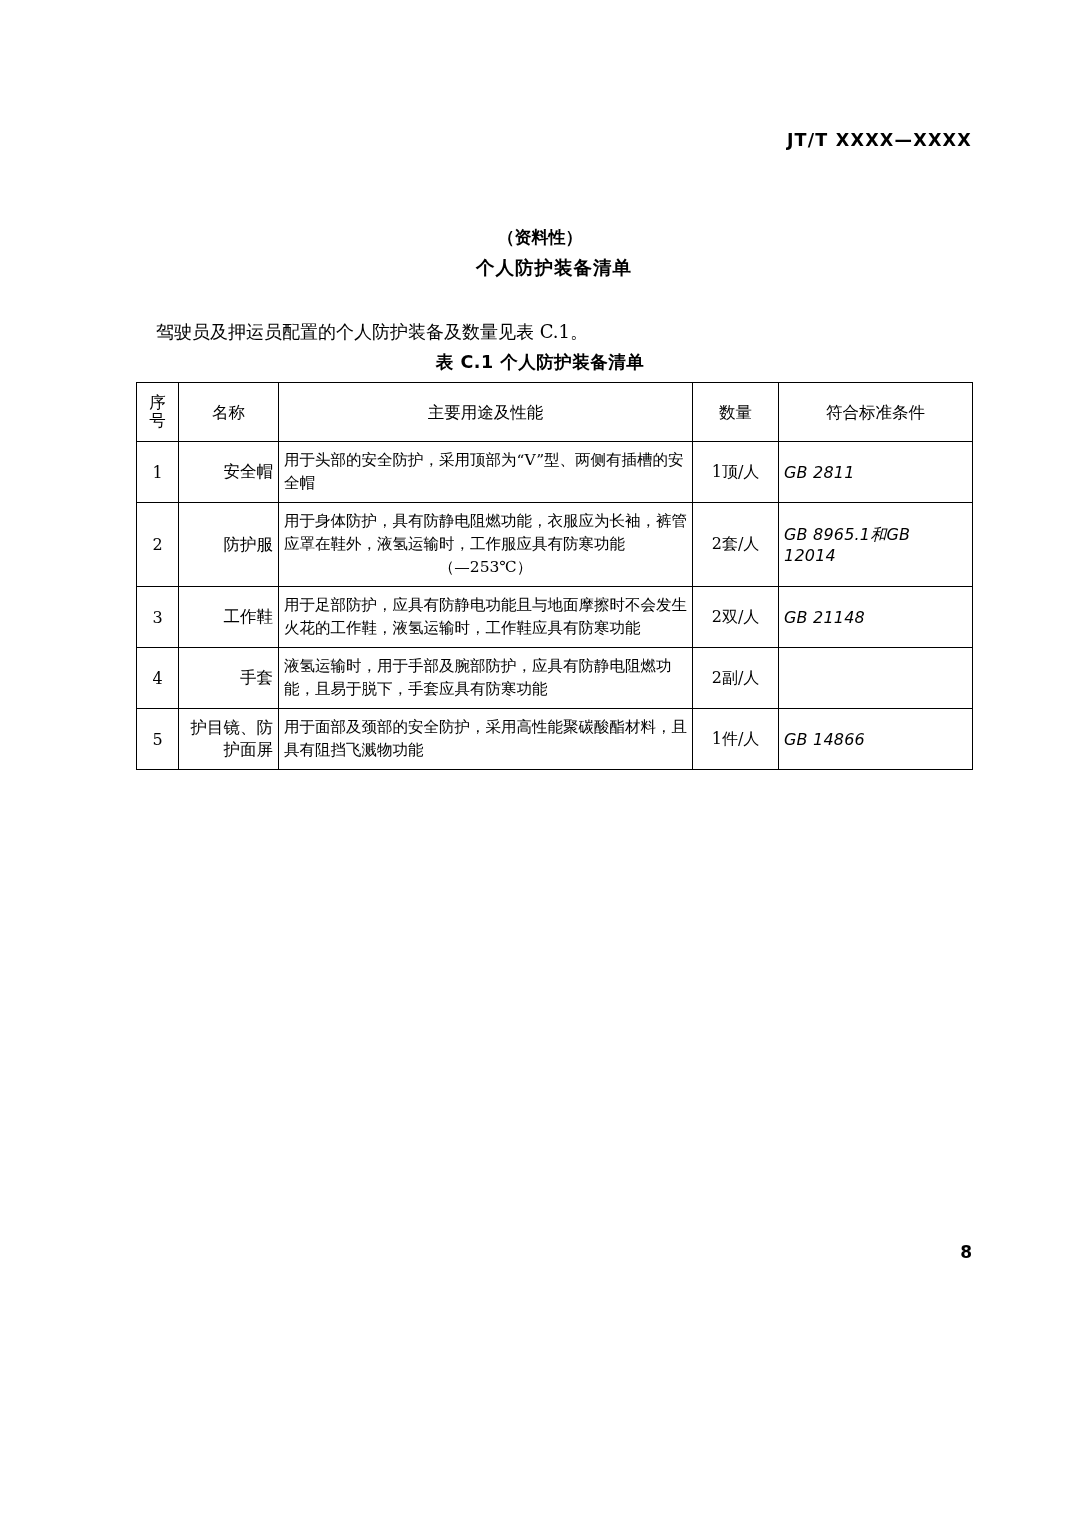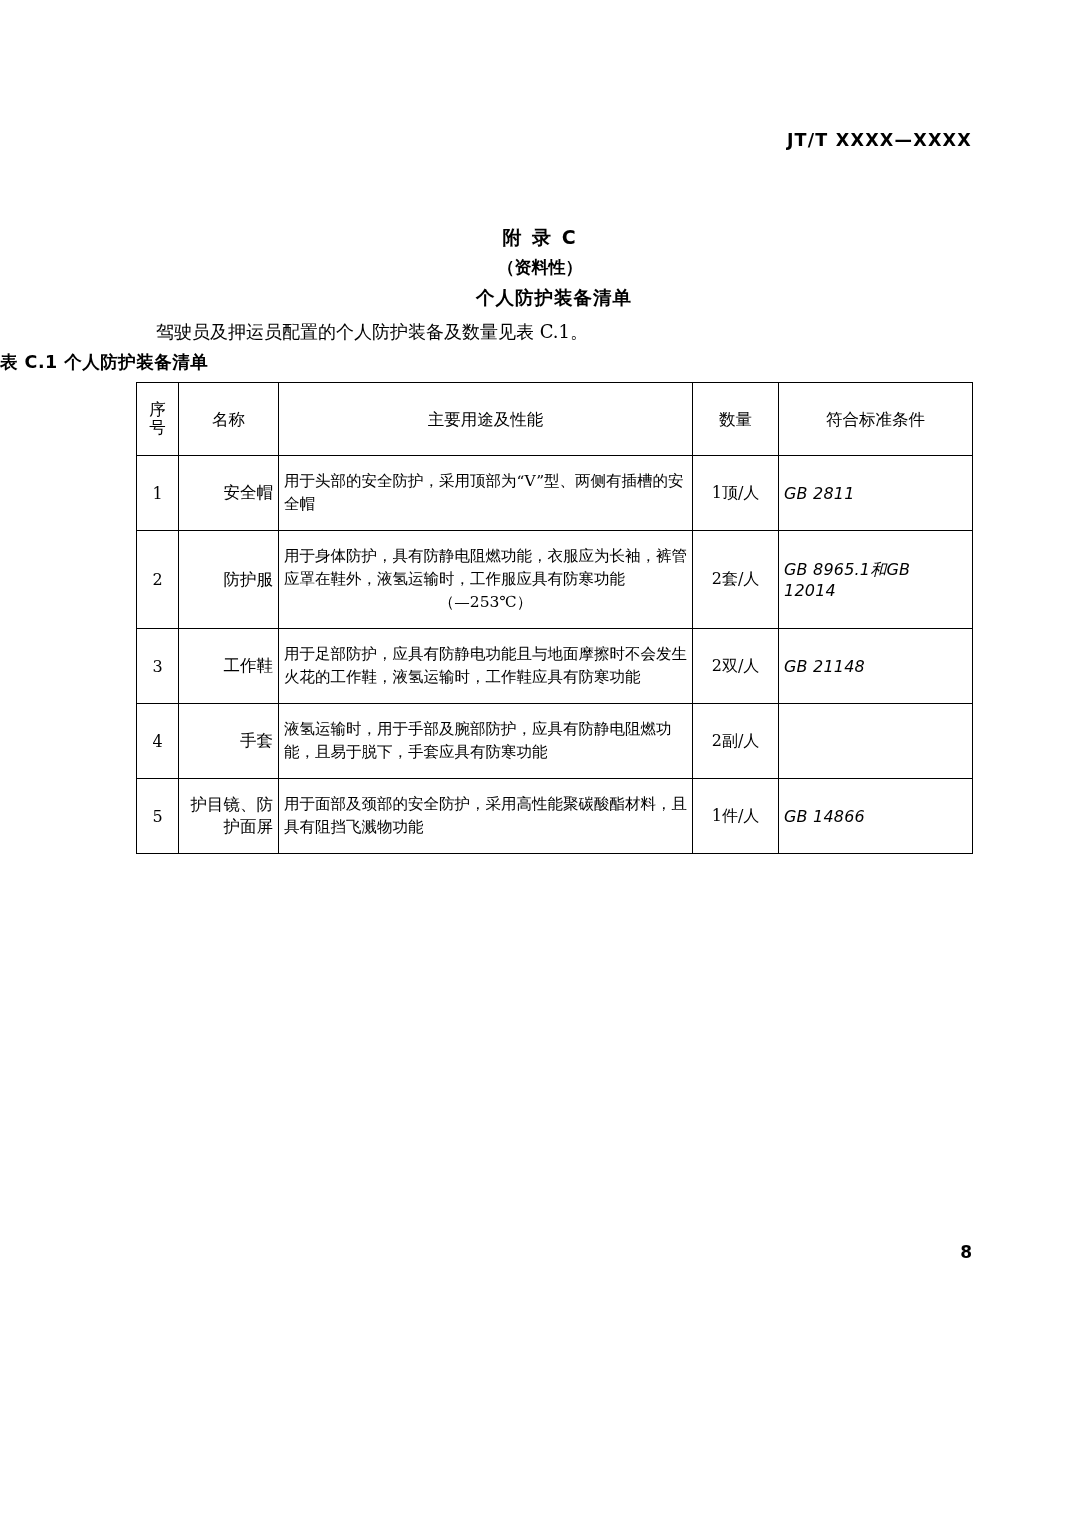--- a/index.html
+++ b/index.html
@@ -70,21 +70,21 @@
     font-size: 18px;
     line-height: 28px;
     font-family: "DejaVu Serif", "Liberation Serif", serif;
   }
   
   .table-caption {
     position: absolute;
     left: 0;
     top: 350px;
     width: 1080px;
-    text-align: left;
+    text-align: center;
     font-family: "DejaVu Sans", "Liberation Sans", sans-serif;
     font-size: 17.5px;
     font-weight: 700;
     letter-spacing: 0.5px;
   }
   
   .tbl-wrap {
     position: absolute;
     left: 136px;
     top: 382px;
@@ -92,21 +92,21 @@
   }
   table.ppe {
     border-collapse: collapse;
     width: 836px;
     table-layout: fixed;
   }
   table.ppe td, table.ppe th {
     border: 1px solid #000000;
     vertical-align: middle;
     font-weight: normal;
-    padding: 14px 5px;
+    padding: 7px 5px;
   }
   col.c-no    { width: 42px; }
   col.c-name  { width: 100px; }
   col.c-use   { width: 414px; }
   col.c-qty   { width: 86px; }
   col.c-std   { width: 194px; }
 
   thead td {
     text-align: center;
     font-size: 16.5px;
@@ -162,21 +162,20 @@
   }
 </style>
 </head>
 <body>
 
 <div class="page">
 
   <div class="std-no">JT/T XXXX—XXXX</div>
 
   <div class="annex-block">
-    <div class="annex-line1">附 录 C</div>
     <div class="annex-line2">（资料性）</div>
     <div class="annex-line3">个人防护装备清单</div>
   </div>
 
   <div class="body-para">驾驶员及押运员配置的个人防护装备及数量见表 C.1。</div>
 
   <div class="table-caption">表 C.1   个人防护装备清单</div>
 
   <div class="tbl-wrap">
     <table class="ppe">

